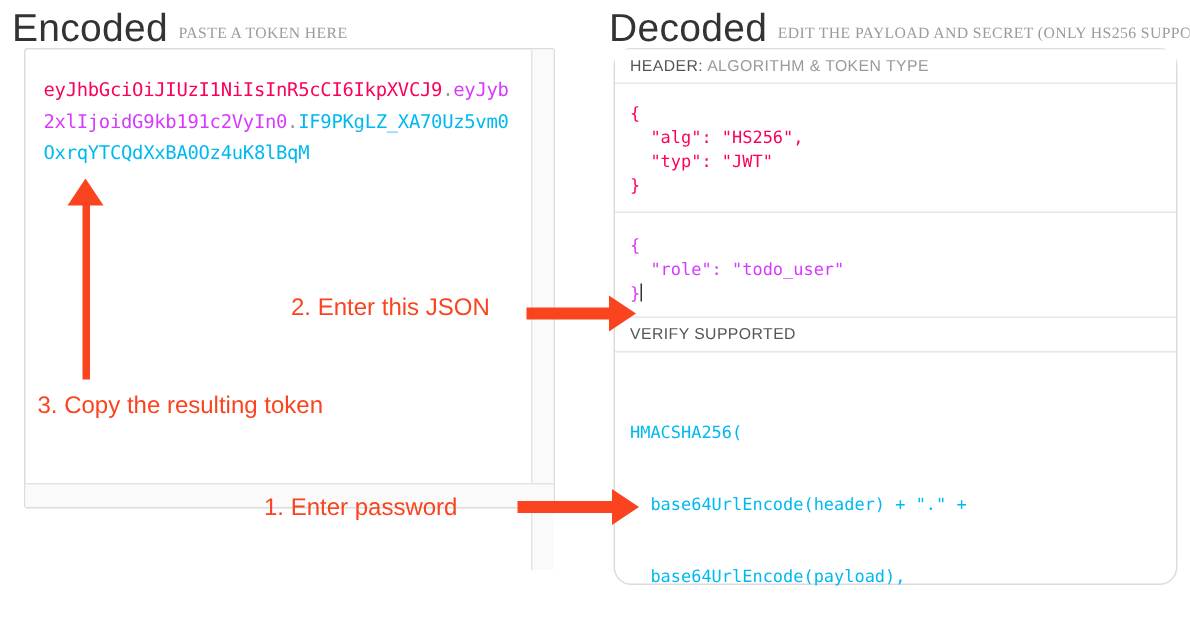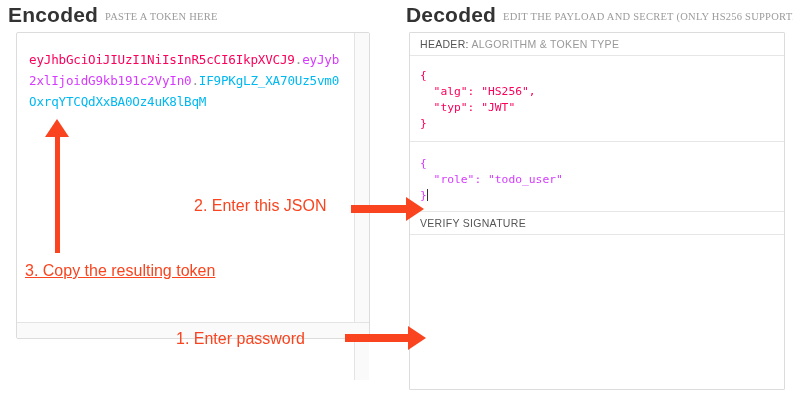--- a/index.html
+++ b/index.html
@@ -14,22 +14,22 @@
     font-family: "Liberation Sans", sans-serif;
     overflow: hidden;
   }
 
   
   .col-head {
     position: absolute;
     white-space: nowrap;
   }
   .col-head .title {
-    font-size: 21px;
-    font-weight: 700;
+    font-size: 26px;
+    font-weight: 400;
     color: #333333;
     letter-spacing: 0.2px;
     margin-top: 32px;
   }
   .col-head .sub {
     font-size: 10.5px;
     color: #9b9b9b;
     letter-spacing: 0.25px;
     margin-left: 7px;
     position: relative;
@@ -94,21 +94,21 @@
 
   
   #decoded-panel {
     position: absolute;
     left: 409px;
     top: 32px;
     width: 376px;
     height: 358px;
     background: #ffffff;
     border: 1px solid #dcdcdc;
-    border-radius: 1px;
+    border-radius: 12px;
     box-sizing: border-box;
   }
   .section-label {
     height: 23px;
     line-height: 23px;
     padding-left: 10px;
     font-size: 10.5px;
     letter-spacing: 0.3px;
     color: #999999;
     border-bottom: 1px solid #e6e6e6;
@@ -144,21 +144,21 @@
   
   .anno-text {
     position: absolute;
     color: #f9441f;
     font-size: 16px;
     font-family: "Liberation Sans", sans-serif;
     white-space: nowrap;
   }
   #anno-1 { left: 176px; top: 330px; }
   #anno-2 { left: 194px; top: 197px; }
-  #anno-3 { left: 25px;  top: 262px; text-decoration: underline; }
+  #anno-3 { left: 25px;  top: 262px; }
 
   .arrow-h {
     position: absolute;
     height: 8px;
     background: #f9441f;
   }
   .arrow-h::after {
     content: "";
     position: absolute;
     right: -17px;
@@ -212,21 +212,28 @@
   <div class="section-label"><b>HEADER:</b><span> ALGORITHM &amp; TOKEN TYPE</span></div>
   <div id="header-body" class="section-body">{
   "alg": "HS256",
   "typ": "JWT"
 }</div>
 
   <div id="payload-body" class="section-body"><span>{
   "role": "todo_user"
 }</span><span class="caret"></span></div>
 
-  <div class="section-label"><b>VERIFY SIGNATURE</b><span></span></div>
+  <div class="section-label"><b>VERIFY SUPPORTED</b><span></span></div>
+  <div id="signature-body" class="section-body">
+    <div>HMACSHA256(</div>
+    <div>  base64UrlEncode(header) + "." +</div>
+    <div>  base64UrlEncode(payload),</div>
+    
+    
+  </div>
 </div>
 
 <div id="anno-1" class="anno-text">1. Enter password</div>
 <div id="arrow-1" class="arrow-h"></div>
 
 <div id="anno-2" class="anno-text">2. Enter this JSON</div>
 <div id="arrow-2" class="arrow-h"></div>
 
 <div id="anno-3" class="anno-text">3. Copy the resulting token</div>
 <div id="arrow-3"></div>

